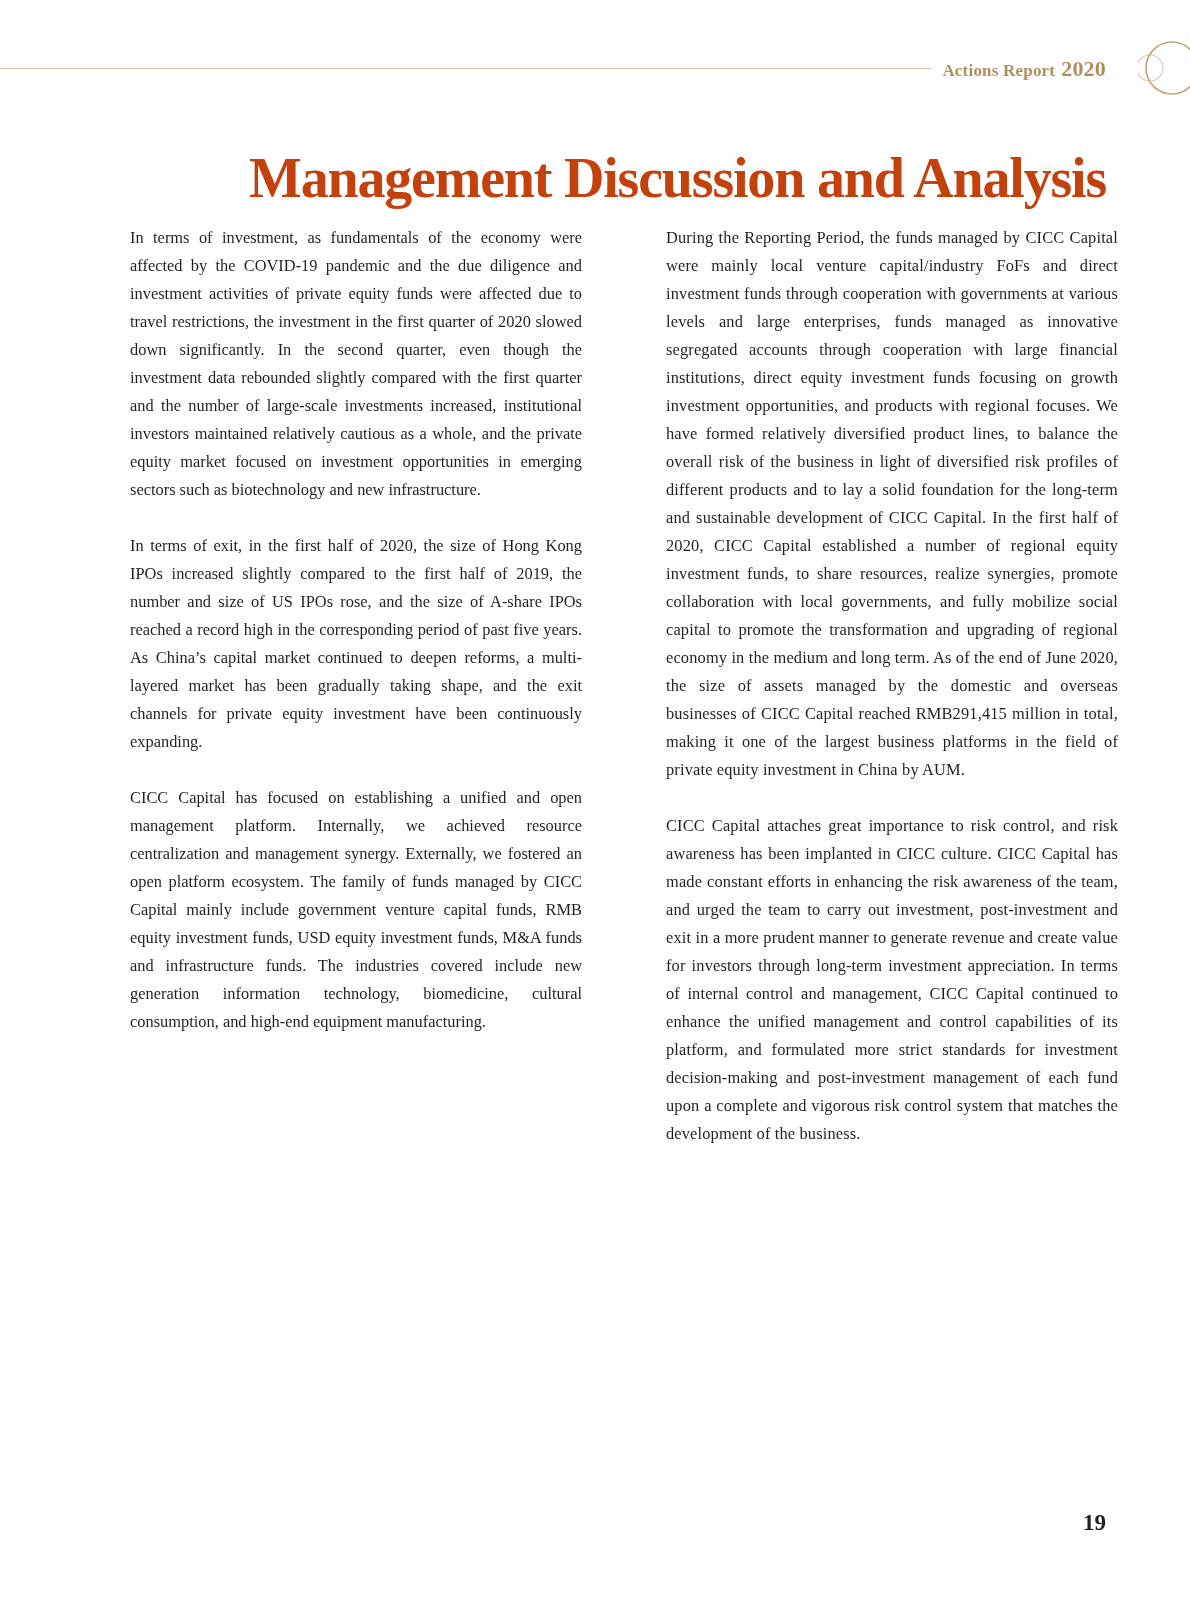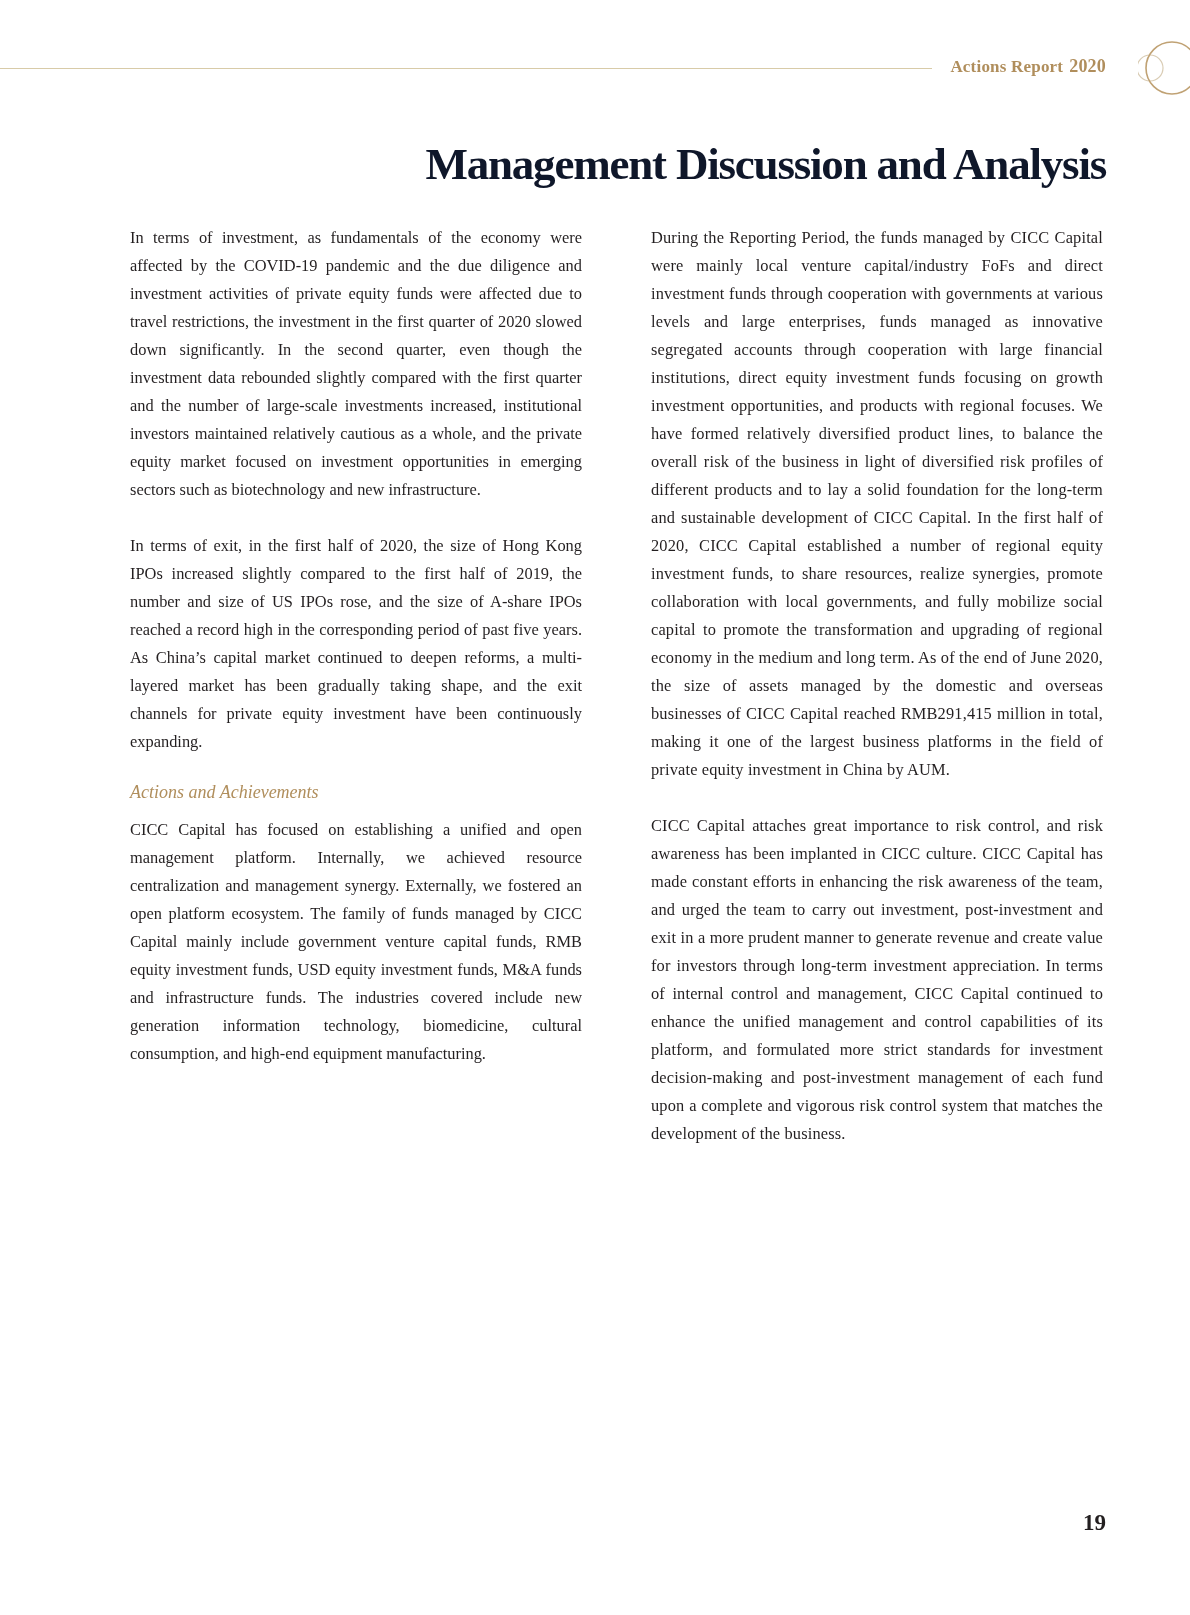--- a/index.html
+++ b/index.html
@@ -1,25 +1,25 @@
 <!DOCTYPE html>
 <html><head>
 <meta charset="utf-8">
 <style>
   html, body { margin: 0; padding: 0; background: #ffffff; }
   body { width: 1190px; height: 1615px; position: relative; overflow: hidden;
          font-family: "Liberation Serif", "DejaVu Serif", serif; color: #231f20; }
   .header-rule { position: absolute; left: 0; top: 68px; width: 932px; height: 1px; background: #d8cba8; }
   .running-head { position: absolute; right: 84px; top: 56px; font-size: 17px; color: #b08e5c; font-weight: bold; letter-spacing: 0.2px; white-space: nowrap; }
-  .running-head .year { margin-left: 6px; font-size: 18px; }
+  .running-head .year { margin-left: 6px; font-size: 22px; }
   .deco { position: absolute; left: 1138px; top: 36px; width: 60px; height: 70px; }
-  .page-title { position: absolute; right: 84px; top: 108px; font-size: 45px; font-weight: bold; color: #0f172a; letter-spacing: -1.2px; white-space: nowrap; }
+  .page-title { position: absolute; right: 84px; top: 108px; font-size: 56px; font-weight: bold; color: #c2410c; letter-spacing: -1.2px; white-space: nowrap; }
   .col { position: absolute; top: 224px; width: 452px; font-size: 16.4px; line-height: 28px; text-align: justify; }
   .col.left { left: 130px; }
-  .col.right { left: 651px; letter-spacing: 0.15px; }
+  .col.right { left: 666px; letter-spacing: 0.15px; }
   .col p { margin: 0 0 28px 0; }
   .section-heading { font-style: italic; color: #b08e5c; font-size: 18px; margin: -6px 0 10px 0; line-height: 28px; }
   .page-number { position: absolute; right: 84px; top: 1510px; font-size: 23px; font-weight: bold; color: #231f20; }
 </style>
 </head>
 <body>
 
 <div class="header-rule"></div>
 <div class="running-head">
   <span>Actions Report</span><span class="year">2020</span>
@@ -27,21 +27,20 @@
 <svg class="deco" viewBox="0 0 60 70">
   <circle cx="12" cy="32" r="13" fill="none" stroke="#d9ccb4" stroke-width="1.2"></circle>
   <circle cx="34" cy="32" r="26" fill="none" stroke="#c0a274" stroke-width="1.6"></circle>
 </svg>
 
 <h1 class="page-title">Management Discussion and Analysis</h1>
 
 <div class="col left">
   <p>In terms of investment, as fundamentals of the economy were affected by the COVID-19 pandemic and the due diligence and investment activities of private equity funds were affected due to travel restrictions, the investment in the first quarter of 2020 slowed down significantly. In the second quarter, even though the investment data rebounded slightly compared with the first quarter and the number of large-scale investments increased, institutional investors maintained relatively cautious as a whole, and the private equity market focused on investment opportunities in emerging sectors such as biotechnology and new infrastructure.</p>
   <p>In terms of exit, in the first half of 2020, the size of Hong Kong IPOs increased slightly compared to the first half of 2019, the number and size of US IPOs rose, and the size of A-share IPOs reached a record high in the corresponding period of past five years. As China’s capital market continued to deepen reforms, a multi-layered market has been gradually taking shape, and the exit channels for private equity investment have been continuously expanding.</p>
-  <div class="section-heading">Actions and Achievements</div>
   <p>CICC Capital has focused on establishing a unified and open management platform. Internally, we achieved resource centralization and management synergy. Externally, we fostered an open platform ecosystem. The family of funds managed by CICC Capital mainly include government venture capital funds, RMB equity investment funds, USD equity investment funds, M&amp;A funds and infrastructure funds. The industries covered include new generation information technology, biomedicine, cultural consumption, and high-end equipment manufacturing.</p>
 </div>
 
 <div class="col right">
   <p>During the Reporting Period, the funds managed by CICC Capital were mainly local venture capital/industry FoFs and direct investment funds through cooperation with governments at various levels and large enterprises, funds managed as innovative segregated accounts through cooperation with large financial institutions, direct equity investment funds focusing on growth investment opportunities, and products with regional focuses. We have formed relatively diversified product lines, to balance the overall risk of the business in light of diversified risk profiles of different products and to lay a solid foundation for the long-term and sustainable development of CICC Capital. In the first half of 2020, CICC Capital established a number of regional equity investment funds, to share resources, realize synergies, promote collaboration with local governments, and fully mobilize social capital to promote the transformation and upgrading of regional economy in the medium and long term. As of the end of June 2020, the size of assets managed by the domestic and overseas businesses of CICC Capital reached RMB291,415 million in total, making it one of the largest business platforms in the field of private equity investment in China by AUM.</p>
   <p>CICC Capital attaches great importance to risk control, and risk awareness has been implanted in CICC culture. CICC Capital has made constant efforts in enhancing the risk awareness of the team, and urged the team to carry out investment, post-investment and exit in a more prudent manner to generate revenue and create value for investors through long-term investment appreciation. In terms of internal control and management, CICC Capital continued to enhance the unified management and control capabilities of its platform, and formulated more strict standards for investment decision-making and post-investment management of each fund upon a complete and vigorous risk control system that matches the development of the business.</p>
 </div>
 
 <div class="page-number">19</div>
 

